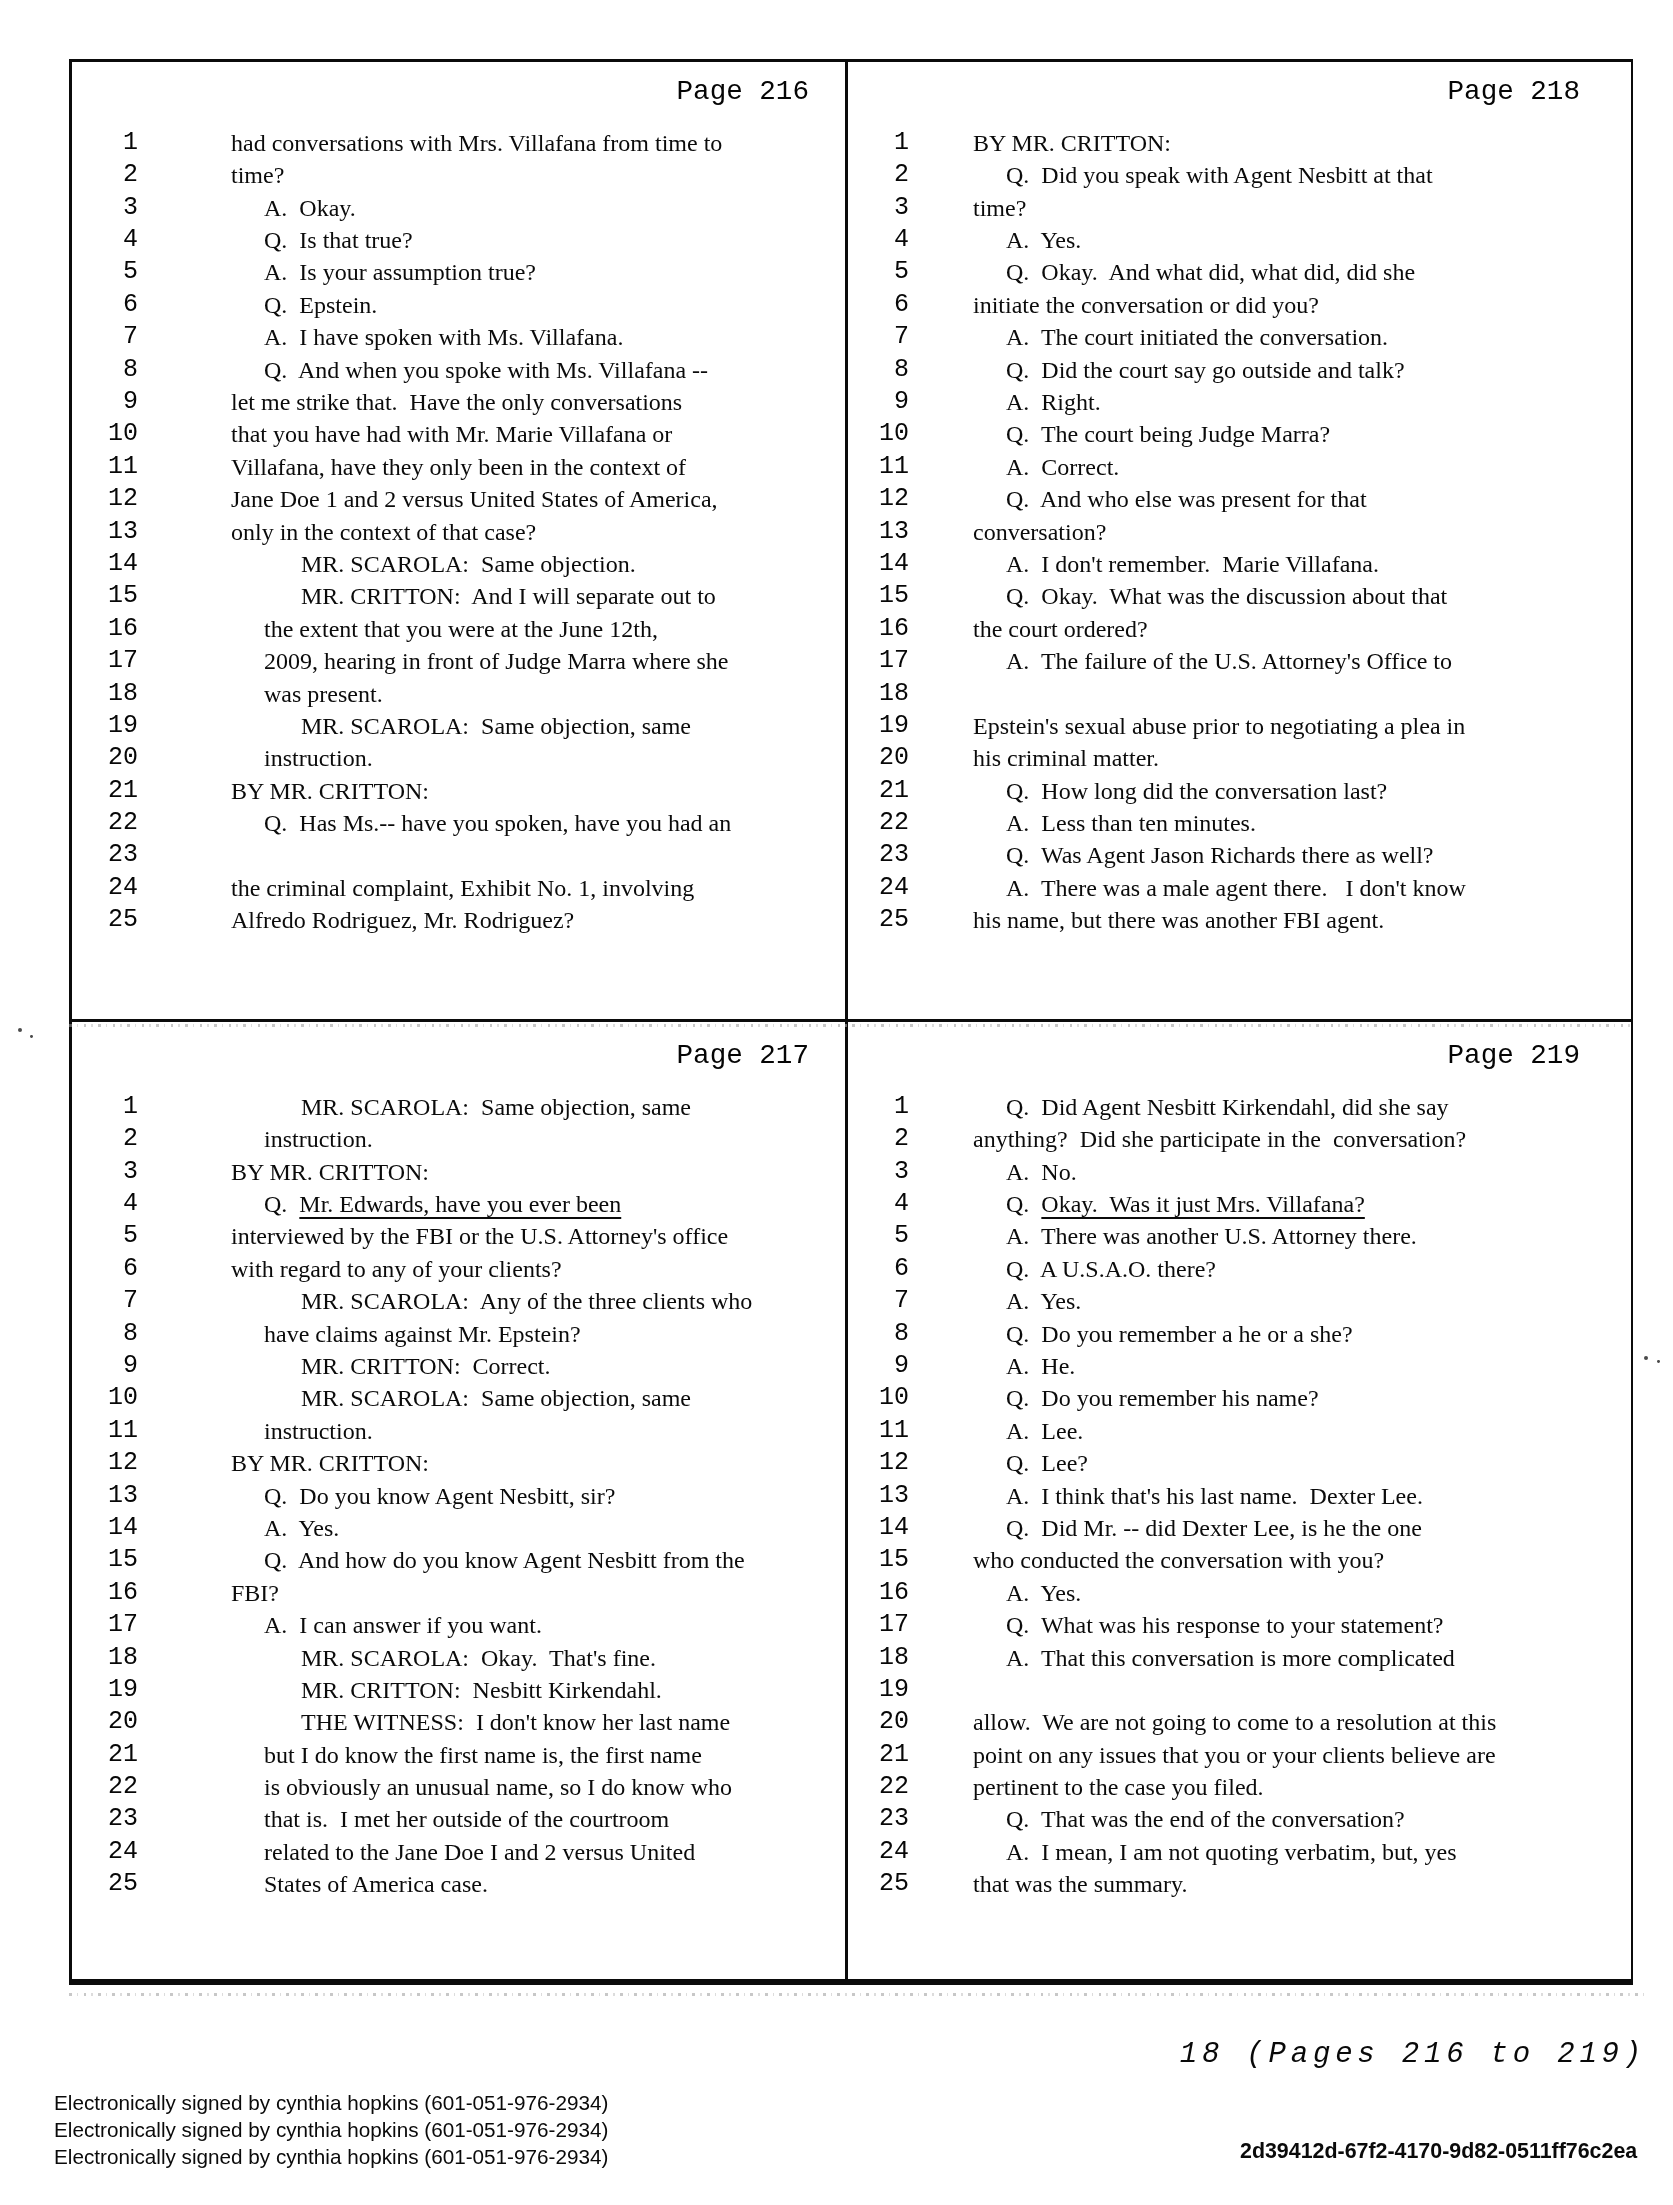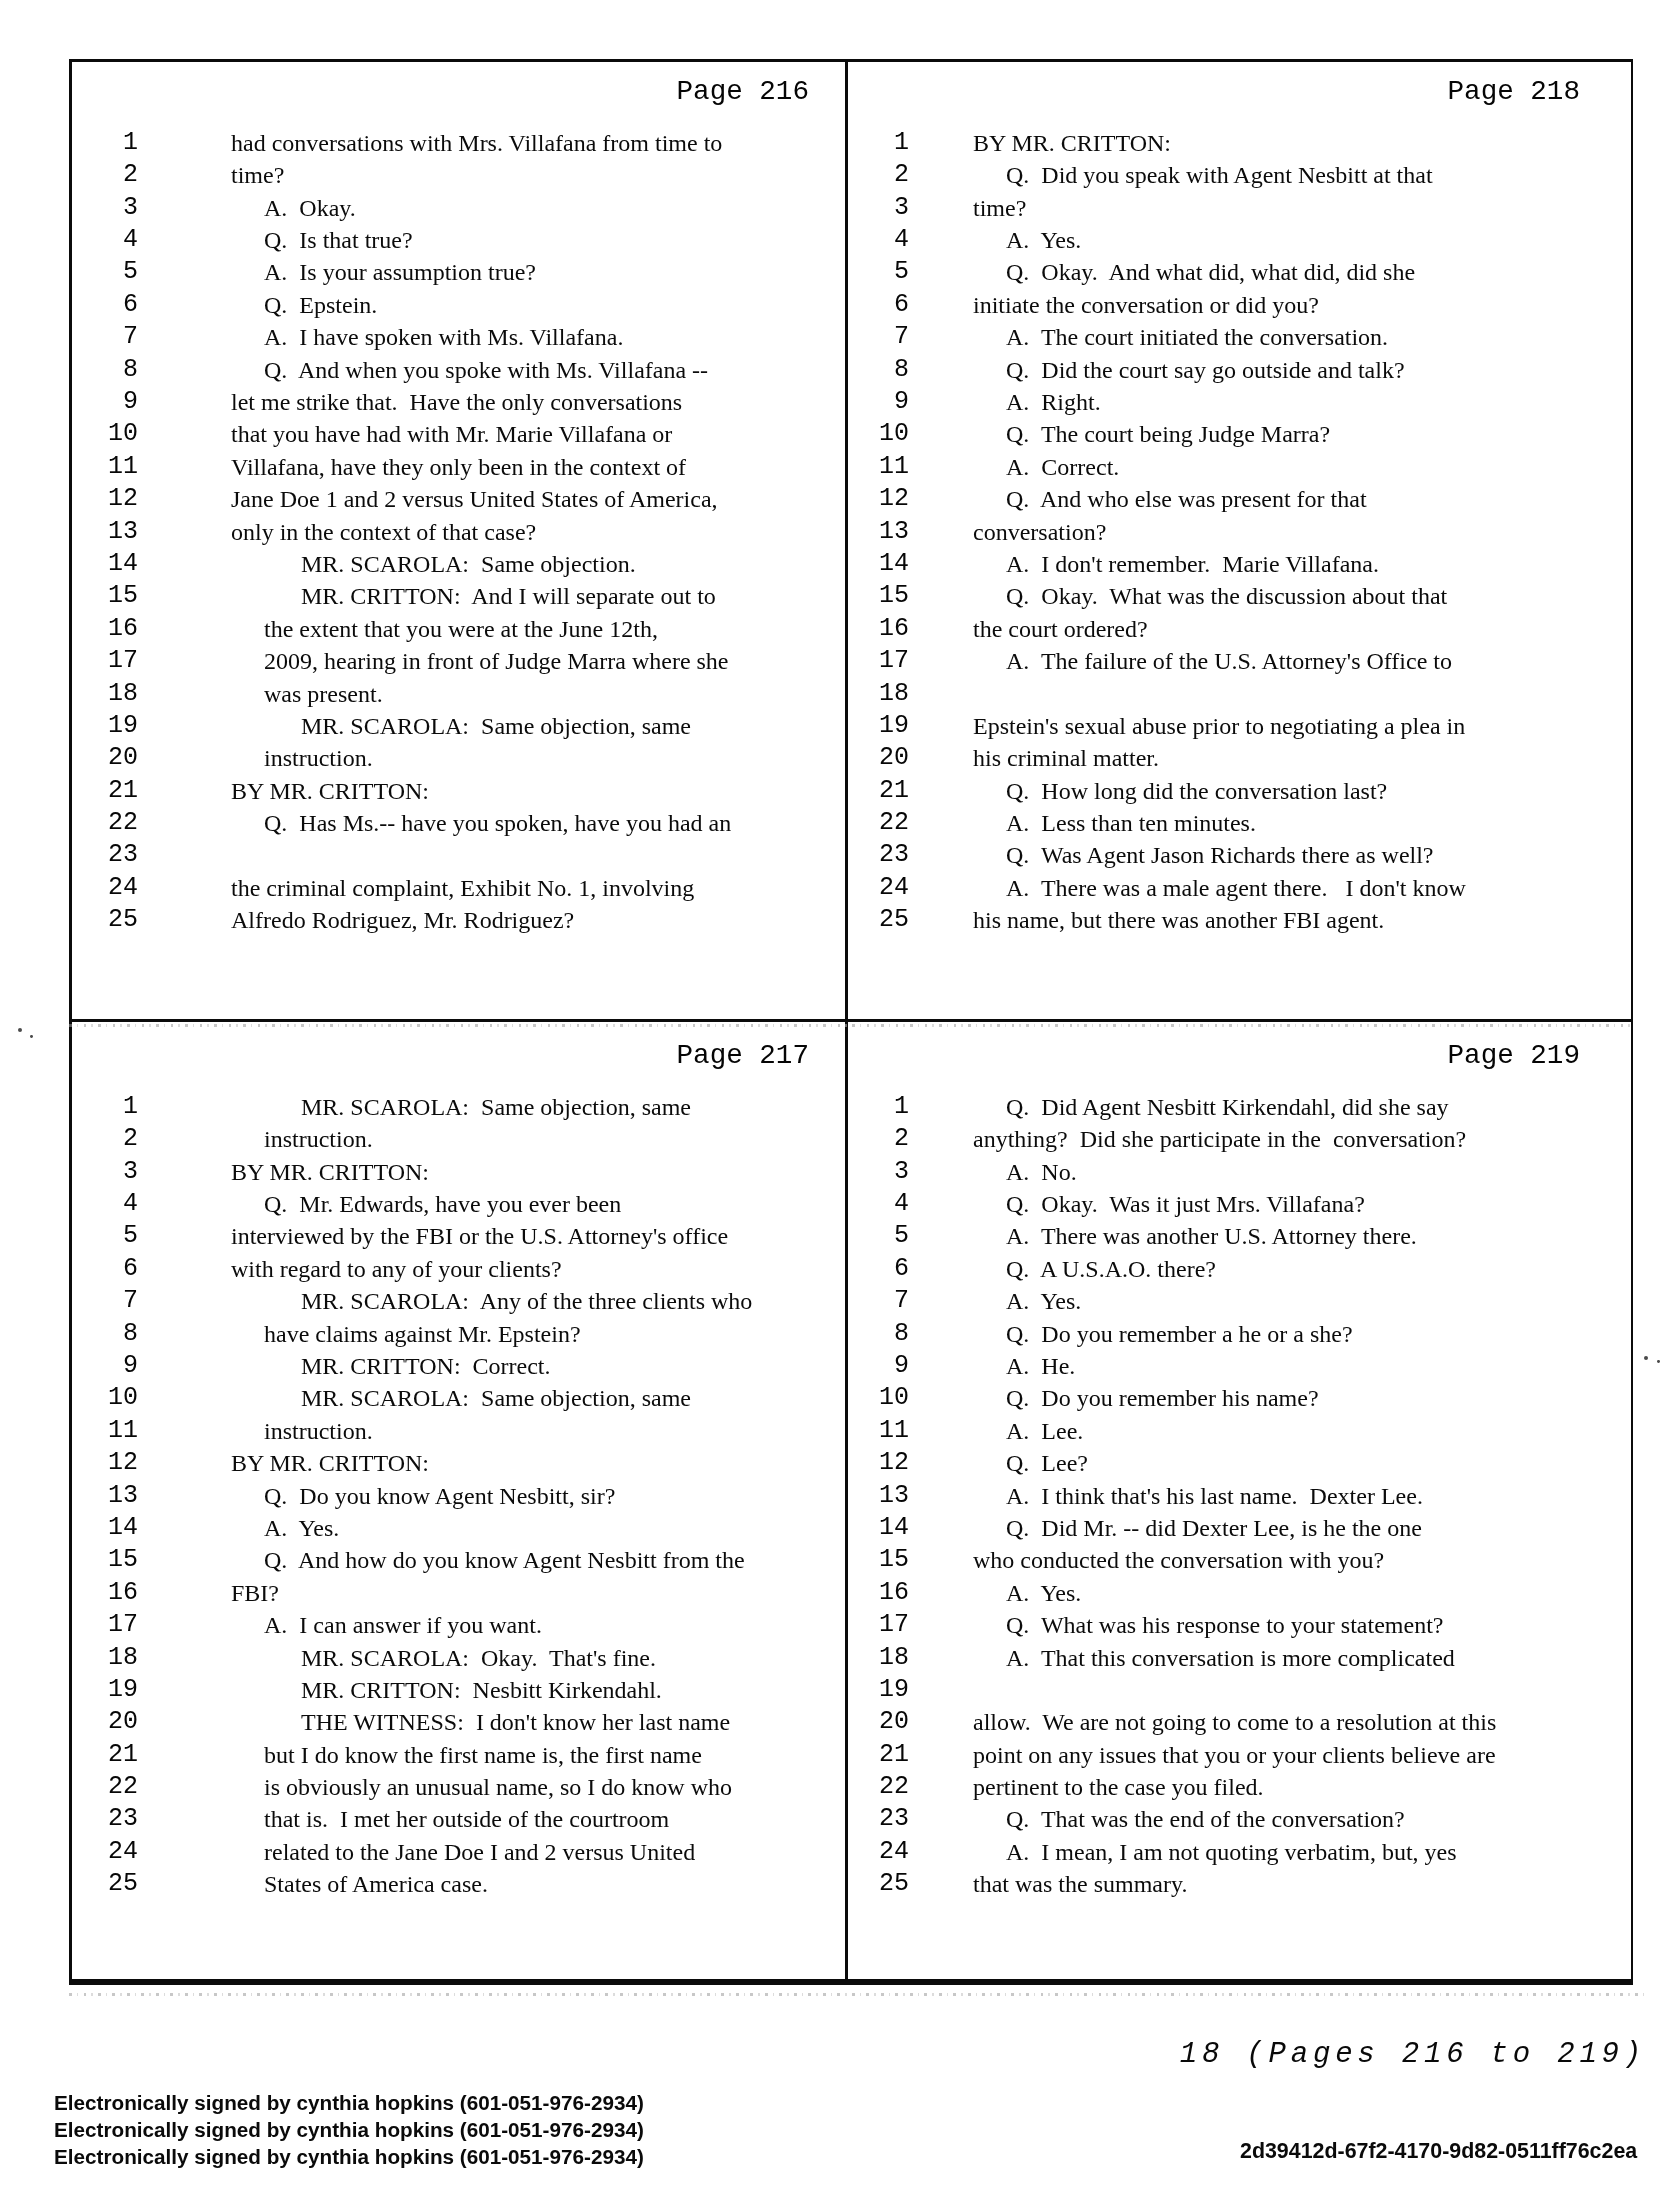--- a/index.html
+++ b/index.html
@@ -45,30 +45,30 @@
     font-family:"Liberation Mono", monospace;
     font-size:25px;color:#070707;
   }
   .ltext{
     position:absolute;top:0;white-space:pre;
     font-size:24px;color:#0b0b0b;
   }
   .i0{left:var(--tbase);}
   .i1{left:calc(var(--tbase) + 33px);}
   .i2{left:calc(var(--tbase) + 70px);}
-  .u{text-decoration-thickness:2.1px;text-underline-offset:4.8px;}
+  .u{text-decoration:underline;text-decoration-thickness:2.1px;text-underline-offset:4.8px;}
   .page-count{
     position:absolute;top:2038px;right:28px;
     font-family:"Liberation Mono", monospace;
     font-size:29px;letter-spacing:4.8px;color:#090909;white-space:pre;font-style:italic;
   }
   .sigs{position:absolute;left:54px;top:2089px;}
   .sig{
     font-family:"Liberation Sans", sans-serif;
-    font-weight:bold;font-size:20.7px;line-height:27px;color:#0a0a0a;white-space:pre;
+    font-weight:normal;font-size:20.7px;line-height:27px;color:#0a0a0a;white-space:pre;
   }
   .doc-id{
     position:absolute;left:1240px;top:2139px;
     font-family:"Liberation Sans", sans-serif;
     font-weight:bold;font-size:21.4px;color:#0a0a0a;white-space:pre;
   }
   .dot{position:absolute;width:4.1px;height:4.1px;border-radius:50%;background:#4a4a4a;}
 </style>
 </head>
 <body>

